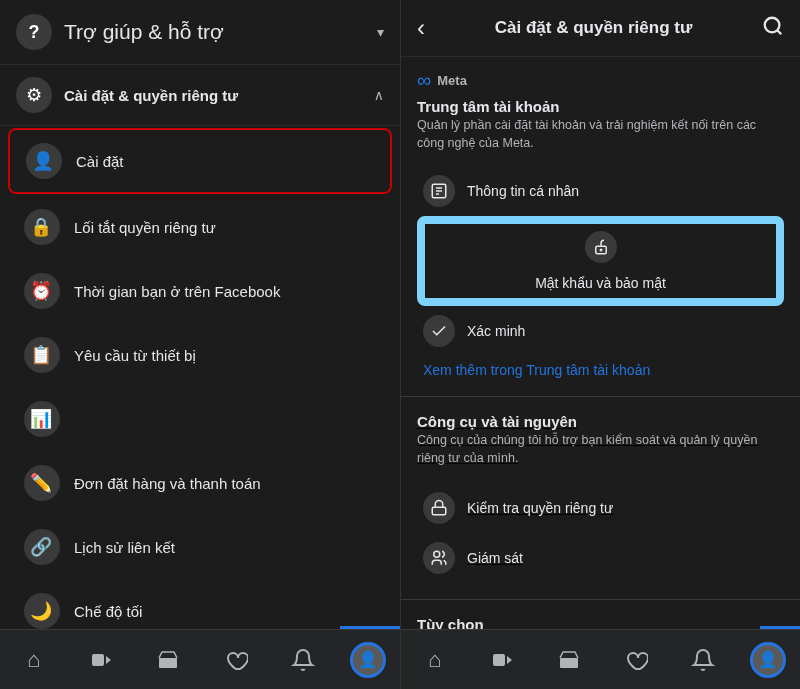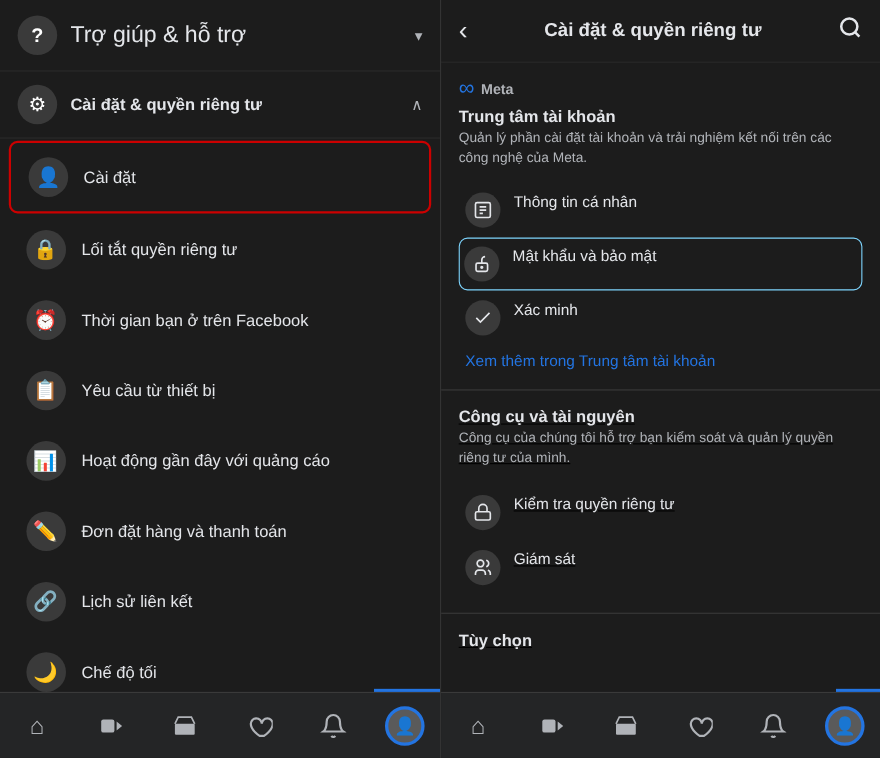--- a/index.html
+++ b/index.html
@@ -214,30 +214,31 @@
     }
     .right-section-desc {
       color: #b0b3b8;
       font-size: 12.5px;
       line-height: 1.4;
       margin-bottom: 14px;
     }
 
     .right-menu-item {
       display: flex;
-      align-items: flex-start;
+      align-items: center;
       gap: 12px;
       padding: 9px 6px;
       cursor: pointer;
       border-radius: 8px;
     }
     .right-menu-item.highlighted {
-      border: 1px solid #7dd3fc;
+      border: 8px solid #7dd3fc;
       border-radius: 8px;
       padding: 7px 4px;
+      flex-direction: column;
     }
     .right-menu-icon {
       width: 32px;
       height: 32px;
       border-radius: 50%;
       background: #3a3a3a;
       display: flex;
       align-items: center;
       justify-content: center;
       color: #e4e6ea;
@@ -327,21 +328,20 @@
         <span class="menu-item-label">Thời gian bạn ở trên Facebook</span>
       </div>
 
       <div class="menu-item">
         <div class="menu-item-icon">📋</div>
         <span class="menu-item-label">Yêu cầu từ thiết bị</span>
       </div>
 
       <div class="menu-item">
         <div class="menu-item-icon">📊</div>
-        <span class="menu-item-label">Hoạt động gần đây với quảng cáo</span>
       </div>
 
       <div class="menu-item">
         <div class="menu-item-icon">✏️</div>
         <span class="menu-item-label">Đơn đặt hàng và thanh toán</span>
       </div>
 
       <div class="menu-item">
         <div class="menu-item-icon">🔗</div>
         <span class="menu-item-label">Lịch sử liên kết</span>

